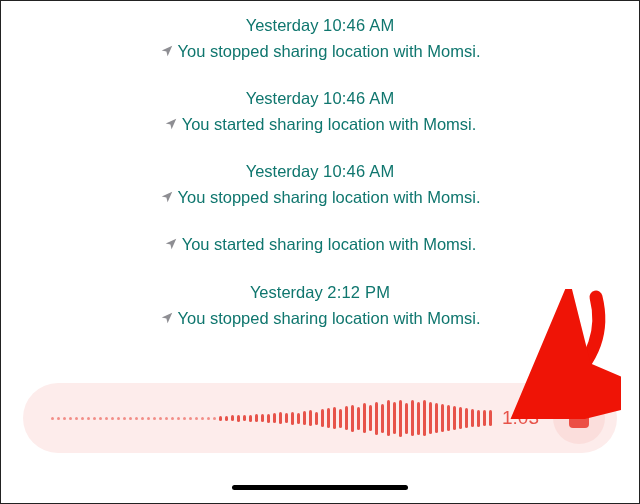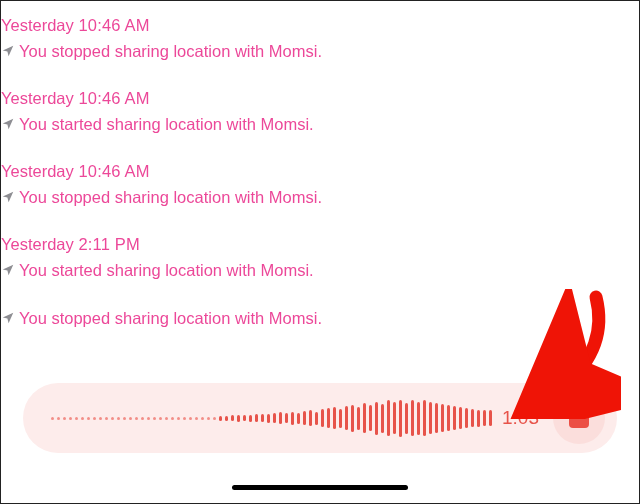--- a/index.html
+++ b/index.html
@@ -17,24 +17,25 @@
     width: 640px;
     height: 504px;
     border: 1px solid #222;
     position: relative;
     overflow: hidden;
   }
   .status-list {
     padding-top: 12px;
   }
   .status-block {
+    text-align: center;
     margin-bottom: 22px;
     font-size: 16.5px;
     line-height: 1.55;
-    color: #ec4899;
+    color: #0f766e;
   }
   .status-block:last-child {
     margin-bottom: 14px;
   }
   .ts-day {
     display: inline;
     font-weight: 400;
   }
   .ts-time {
     display: inline;
@@ -142,26 +143,26 @@
               <path fill="#8e8e93" d="M3 11l18-8-8 18-2-8-8-2z"></path>
             </svg></span><span>You started sharing location with Momsi.</span></span>
       </div>
       <div class="status-block">
         <div><span class="ts-day">Yesterday</span> <span class="ts-time">10:46 AM</span></div>
         <span class="msg-line"><span class="loc-icon"><svg viewBox="0 0 24 24" width="14" height="14">
               <path fill="#8e8e93" d="M3 11l18-8-8 18-2-8-8-2z"></path>
             </svg></span><span>You stopped sharing location with Momsi.</span></span>
       </div>
       <div class="status-block">
-        <div><span class="ts-day">Yesterday</span> <span class="ts-time">2:11 PM</span></div>
         <span class="msg-line"><span class="loc-icon"><svg viewBox="0 0 24 24" width="14" height="14">
               <path fill="#8e8e93" d="M3 11l18-8-8 18-2-8-8-2z"></path>
             </svg></span><span>You started sharing location with Momsi.</span></span>
       </div>
       <div class="status-block">
+        <div><span class="ts-day">Yesterday</span> <span class="ts-time">2:12 PM</span></div>
         <span class="msg-line"><span class="loc-icon"><svg viewBox="0 0 24 24" width="14" height="14">
               <path fill="#8e8e93" d="M3 11l18-8-8 18-2-8-8-2z"></path>
             </svg></span><span>You stopped sharing location with Momsi.</span></span>
       </div>
     </div>
 
   <div class="audio-pill">
     <div class="waveform">
         <div class="dot"></div>
         <div class="dot"></div>

